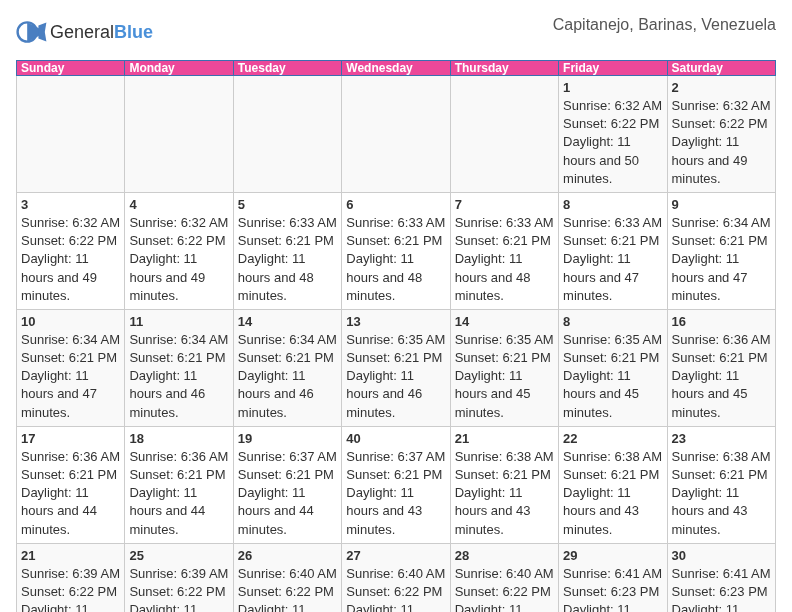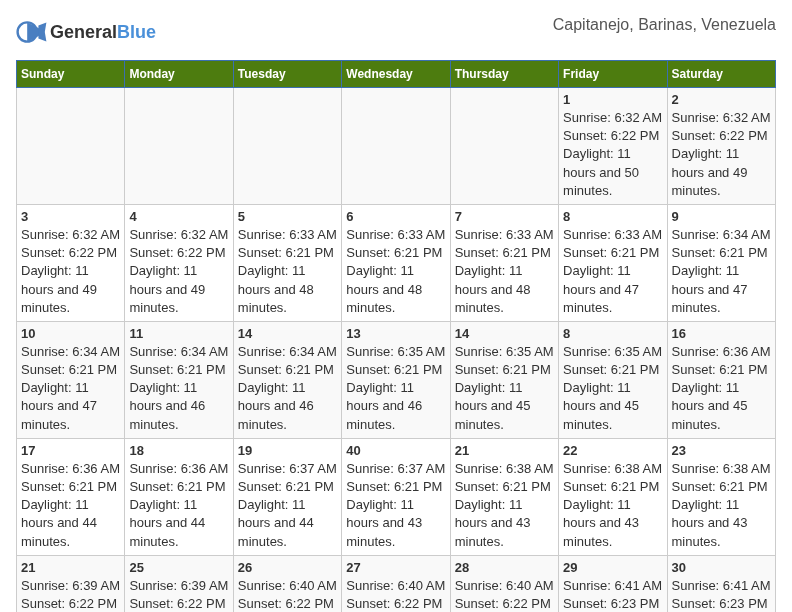--- a/index.html
+++ b/index.html
@@ -15,21 +15,21 @@
       justify-content: space-between;
       align-items: flex-start;
       margin-bottom: 12px;
     }
     .logo {
       display: flex;
       align-items: center;
     }
     .logo-text-general {
       font-size: 18px;
-      font-weight: bold;
+      font-weight: normal;
       color: #333;
     }
     .logo-text-blue {
       font-size: 18px;
       font-weight: bold;
       color: #4a90d9;
       text-align: right;
     }
     .logo-icon {
       width: 32px;
@@ -47,25 +47,25 @@
     .location-title {
       font-size: 16px;
       color: #555;
     }
     table {
       width: 100%;
       border-collapse: collapse;
       table-layout: fixed;
     }
     thead tr th {
-      background-color: #4d7c0f;
+      background-color: #ec4899;
       color: #fff;
       font-size: 12px;
       font-weight: bold;
-      padding: 6px 4px;
+      padding: 0 4px;
       text-align: left;
       border: 1px solid #3a6faf;
     }
     tbody tr td {
       border: 1px solid #ccc;
       vertical-align: top;
       padding: 4px;
       font-size: 10px;
       color: #333;
       height: 80px;

